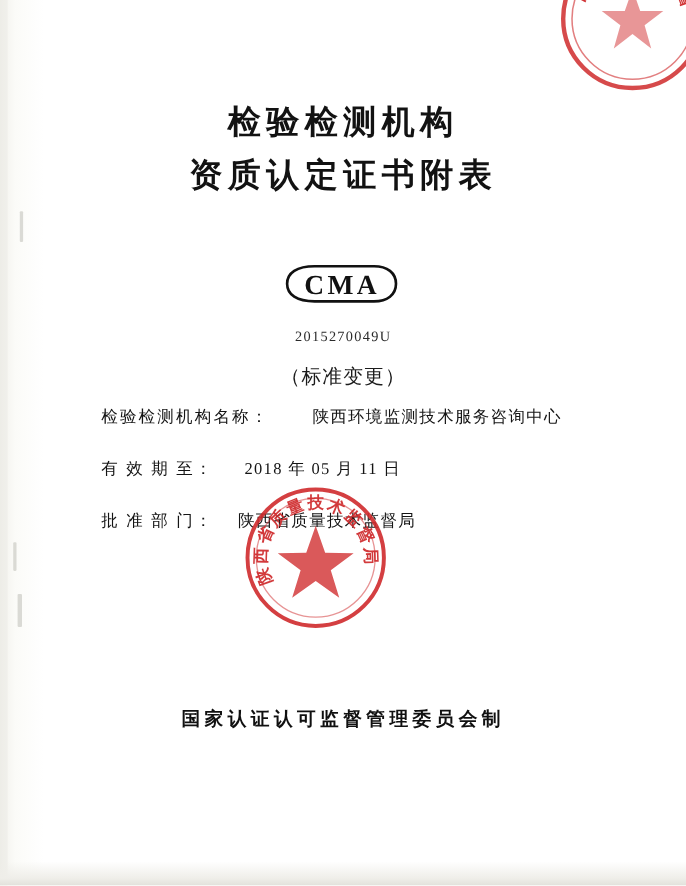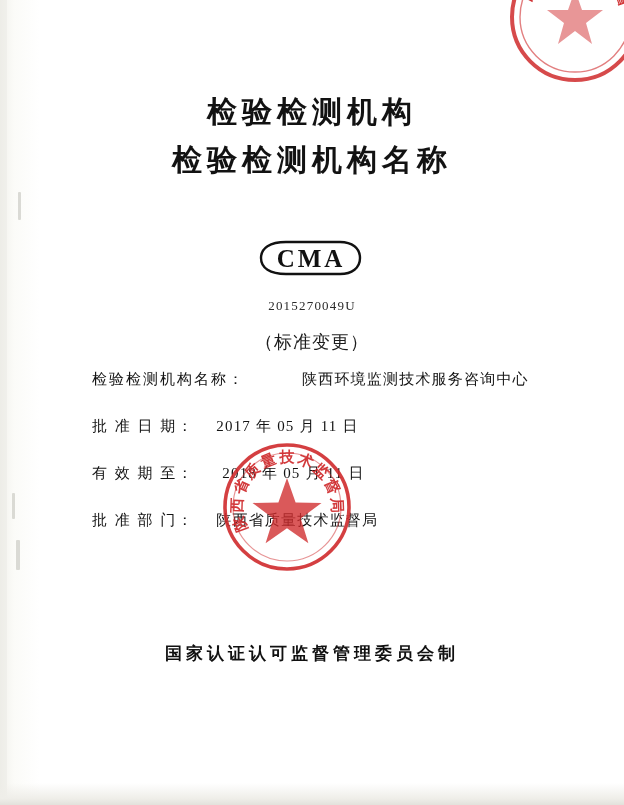--- a/index.html
+++ b/index.html
@@ -99,21 +99,21 @@
   }
   .field-label {
     white-space: nowrap;
     letter-spacing: 2px;
   }
   .field-value {
     margin-left: 10px;
     letter-spacing: 1.2px;
     white-space: nowrap;
   }
-  .field-row.name .field-value { margin-left: 18px; padding-left: 39px; }
+  .field-row.name .field-value { margin-left: 0; padding-left: 39px; }
   .field-row.date .field-value { margin-left: 22px; }
   .field-row.valid .field-value { margin-left: 28px; }
   .field-row.dept .field-value { margin-left: 22px; }
 
   .issuer {
     position: absolute;
     top: 642px;
     width: 100%;
     text-align: center;
     font-size: 17px;
@@ -151,21 +151,21 @@
 
 <div class="page">
 
   <div class="blemish" id="bl4"></div>
   <div class="blemish" id="bl1"></div>
   <div class="blemish" id="bl2"></div>
   <div class="blemish" id="bl3"></div>
 
   <div class="title-block">
     <div class="title-line">检验检测机构</div>
-    <div class="title-line">检验检测机构名称</div>
+    <div class="title-line">资质认定证书附表</div>
   </div>
 
   <div class="cma">
     <svg width="112" height="40" viewBox="0 0 112 40" xmlns="http://www.w3.org/2000/svg">
       <g fill="none" stroke="#111" stroke-width="2.4">
 
         <path d="M84 4 H30 C14 4 5 10 5 20 C5 30 14 36 30 36 H84"></path>
         <path d="M84 4 C96 4 104 10 104 20 C104 30 96 36 84 36"></path>
       </g>
       <g fill="#111" font-family="Liberation Serif, serif" font-weight="700" font-size="25">
@@ -174,24 +174,20 @@
     </svg>
   </div>
 
   <div class="cert-no">2015270049U</div>
   <div class="note">（标准变更）</div>
 
   <div class="fields">
     <div class="field-row name">
       <span class="field-label">检验检测机构名称：</span>
       <span class="field-value">陕西环境监测技术服务咨询中心</span>
-    </div>
-    <div class="field-row date">
-      <span class="field-label">批 准 日 期：</span>
-      <span class="field-value">2017 年 05 月 11 日</span>
     </div>
     <div class="field-row valid">
       <span class="field-label">有 效 期 至：</span>
       <span class="field-value">2018 年 05 月 11 日</span>
     </div>
     <div class="field-row dept">
       <span class="field-label">批 准 部 门：</span>
       <span class="field-value">陕西省质量技术监督局</span>
     </div>
   </div>

